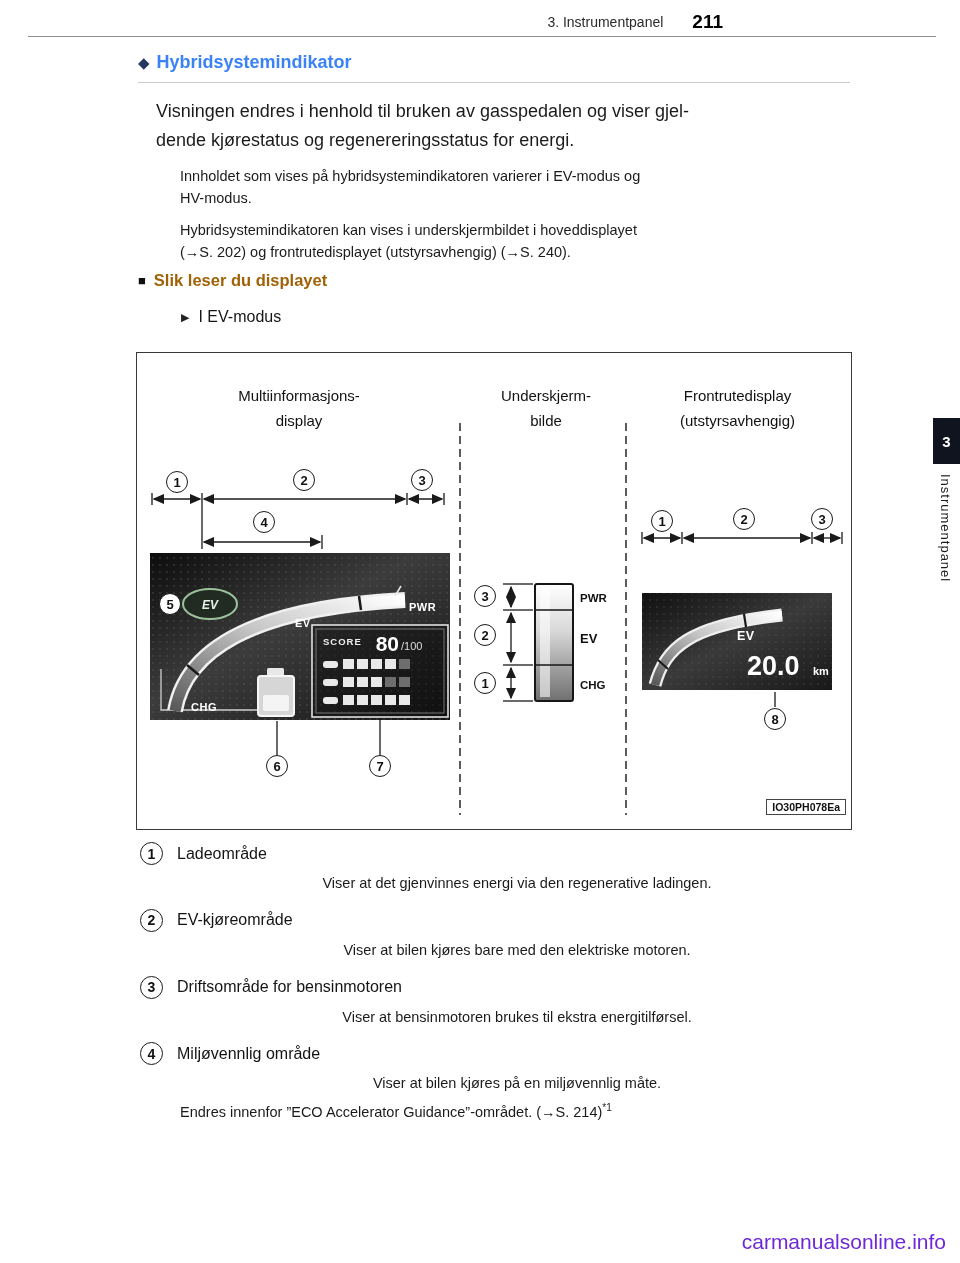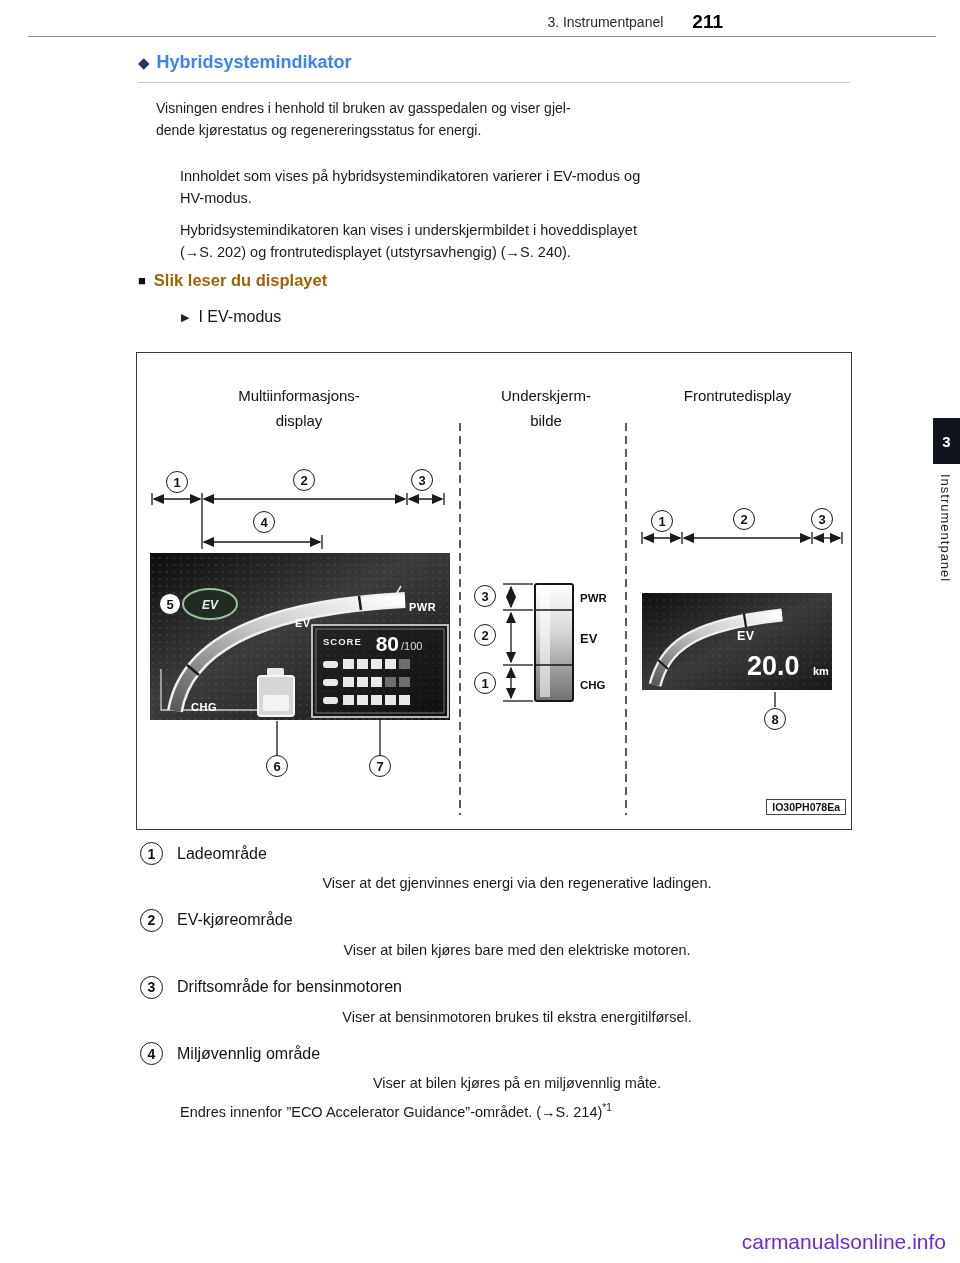--- a/index.html
+++ b/index.html
@@ -18,21 +18,21 @@
               color:#fff; font-size:15px; font-weight:bold; display:flex; align-items:center; justify-content:center; }
   .side-label { position:absolute; top:474px; right:7px; writing-mode:vertical-rl; font-size:13px;
                 color:#1b1b1b; letter-spacing:1px; }
 
   
   .sec-head { position:absolute; top:52px; left:138px; width:712px; display:flex; align-items:center; gap:7px;
               padding-bottom:9px; border-bottom:1px solid #c9c9c9; }
   .diamond { color:#24375e; font-size:15px; line-height:1; }
   .sec-title { font-size:18px; font-weight:bold; color:#3b82f6; }
 
-  .intro { position:absolute; top:97px; left:156px; width:710px; font-size:14px; line-height:1.6; color:#1b1b1b; }
+  .intro { position:absolute; top:97px; left:156px; width:710px; font-size:18px; line-height:1.6; color:#1b1b1b; }
   .intro span { display:block; }
   .subpara { position:absolute; left:180px; width:690px; font-size:14.5px; line-height:1.55; color:#1b1b1b; }
   .subpara span { display:block; }
   .sp1 { top:165px; }
   .sp2 { top:219px; }
 
   .subsec { position:absolute; top:271px; left:138px; display:flex; align-items:center; gap:8px; }
   .sq { font-size:13px; color:#0f0f0f; line-height:1; }
   .subsec-title { font-size:16.5px; font-weight:bold; color:#a16207;text-align:right; }
 
@@ -127,20 +127,21 @@
     <div class="fig-col-head" style="left:52px; width:220px;">
       <span>Multiinformasjons-</span>
       <span>display</span>
     </div>
     <div class="fig-col-head" style="left:330px; width:158px;">
       <span>Underskjerm-</span>
       <span>bilde</span>
     </div>
     <div class="fig-col-head" style="left:498px; width:205px;">
       <span>Frontrutedisplay</span>
+      <span>(utstyrsavhengig)</span>
     </div>
 
     <svg class="fig-svg" viewBox="0 0 716 478">
       <defs>
         <linearGradient id="g-disp" x1="0" y1="0" x2="1" y2="1">
           <stop offset="0" stop-color="#0d0d0d"></stop>
             <stop offset="0.45" stop-color="#3c3c3c"></stop>
             <stop offset="1" stop-color="#141414"></stop>
         </linearGradient>
         <linearGradient id="g-disp2" x1="0" y1="0" x2="1" y2="1">

